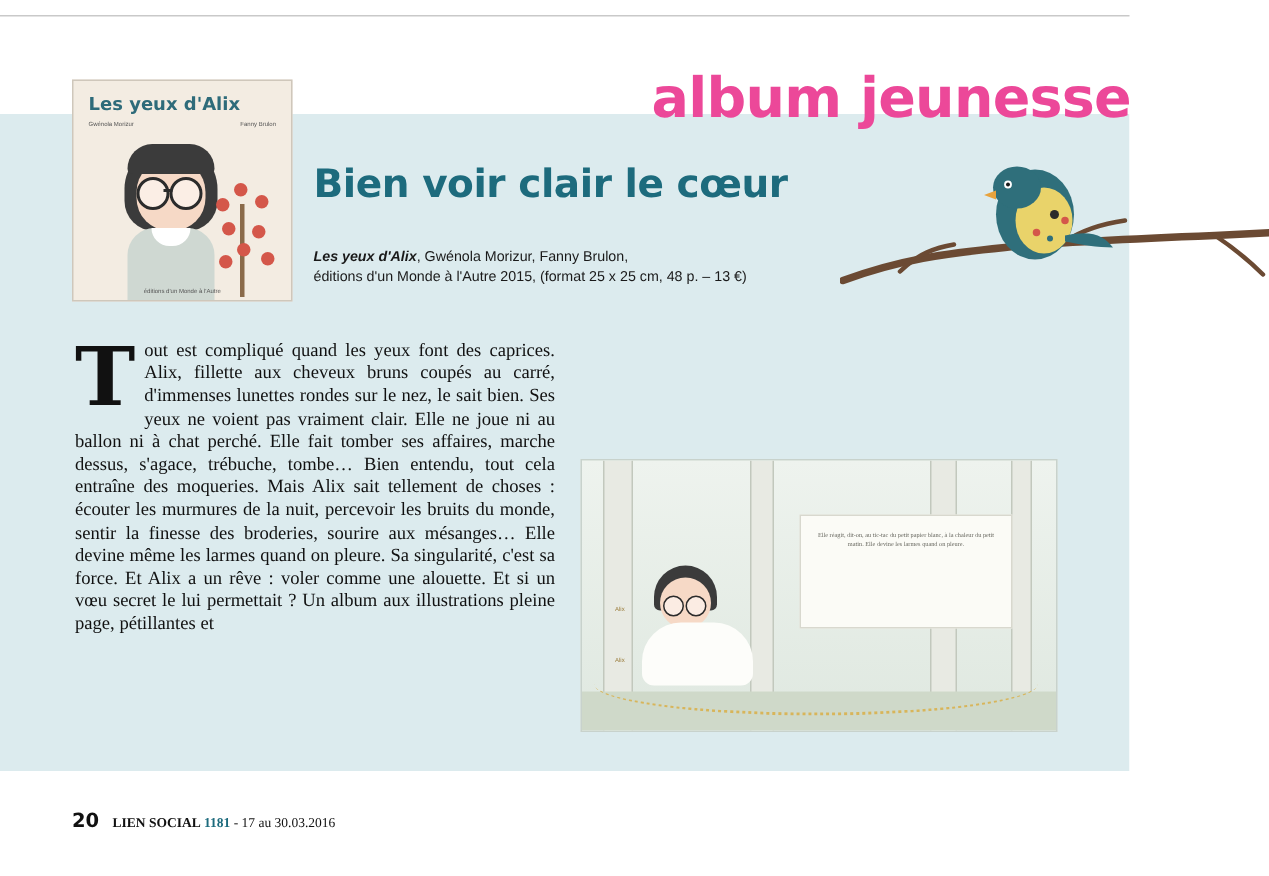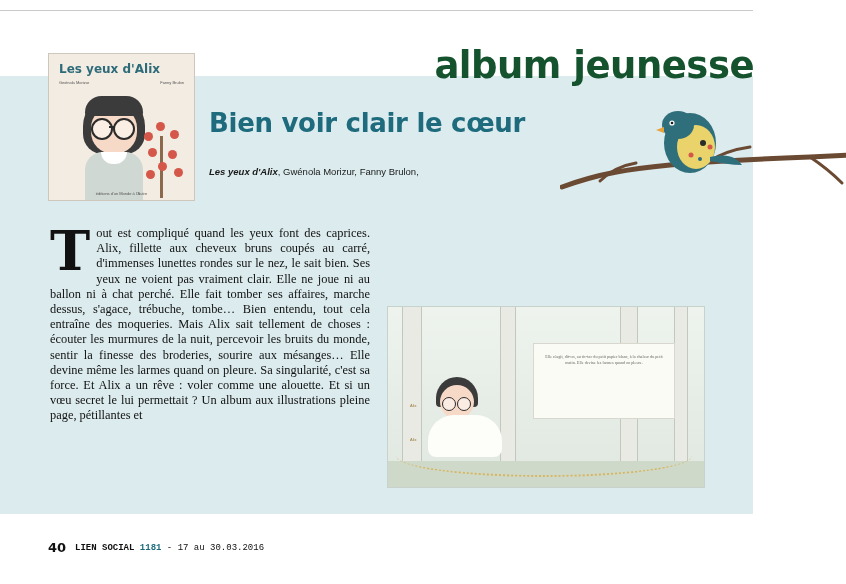--- a/index.html
+++ b/index.html
@@ -71,21 +71,21 @@
     height: 70px;
     background: #ffffff;
   }
 
   .rubric {
     position: absolute;
     right: 92px;
     top: 44px;
     font-size: 37px;
     font-weight: bold;
-    color: #14532d;
+    color: #ec4899;
     letter-spacing: -0.5px;
     white-space: nowrap;
     font-family: "DejaVu Sans", sans-serif;
   }
 
   
   .cover {
     position: absolute;
     left: 48px;
     top: 53px;
@@ -400,21 +400,21 @@
     font-weight: bold;
     color: #111;
     font-family: "DejaVu Sans", sans-serif;
   }
   .footer-line {
     position: absolute;
     left: 75px;
     top: 543px;
     font-size: 9px;
     color: #111;
-    font-family: Liberation Mono, monospace;
+    font-family: Liberation Serif, serif;
   }
   .footer-line .issue { color: #1d6b7d; font-weight: bold; }
   .footer-line .mag { font-weight: bold; }
 </style>
 </head>
 <body>
 
 <div class="page">
 
   <div class="top-white"></div>
@@ -448,20 +448,21 @@
       <div class="leaf" style="left:34px; top:58px;"></div>
       <div class="leaf" style="left:6px;  top:60px;"></div>
     </div>
     <div class="cover-foot">éditions d'un Monde à l'Autre</div>
   </div>
 
   <div class="headline">Bien voir clair le cœur</div>
 
   <div class="credits">
     <span class="ital">Les yeux d'Alix</span><span class="bold">, Gwénola Morizur, Fanny Brulon,</span><br>
+    <span class="bold">éditions d'un Monde à l'Autre 2015, (format 25 x 25 cm, 48 p. – 13 €)</span>
   </div>
 
   <div class="bird-wrap">
     <svg width="290" height="125" viewBox="0 0 290 125">
       <path d="M2 92 C 40 78, 70 74, 110 70 C 150 66, 200 64, 250 62 L 290 60" stroke="#6b4a33" stroke-width="5" fill="none" stroke-linecap="round"></path>
       <path d="M40 86 C 52 74, 64 70, 76 68" stroke="#6b4a33" stroke-width="3" fill="none" stroke-linecap="round"></path>
       <path d="M150 66 C 162 58, 176 54, 190 52" stroke="#6b4a33" stroke-width="3" fill="none" stroke-linecap="round"></path>
       <path d="M250 62 C 262 70, 272 78, 282 88" stroke="#6b4a33" stroke-width="3" fill="none" stroke-linecap="round"></path>
       <ellipse cx="130" cy="48" rx="26" ry="30" fill="#2f6f7b"></ellipse>
       <ellipse cx="136" cy="52" rx="19" ry="22" fill="#e9d36a"></ellipse>
@@ -497,20 +498,20 @@
     <div class="girl-hair"></div>
     <div class="girl-head"></div>
     <div class="girl-glass l"></div>
     <div class="girl-glass r"></div>
     <div class="girl-body"></div>
     <div class="hammock"></div>
     <div class="tag" style="left:22px; top:96px;">Alix</div>
     <div class="tag" style="left:22px; top:130px;">Alix</div>
   </div>
 
-  <div class="folio">40</div>
+  <div class="folio">20</div>
   <div class="footer-line">
     <span class="mag">LIEN SOCIAL</span>
     <span class="issue">1181</span>
     <span>- 17 au 30.03.2016</span>
   </div>
 
 </div>
 
 </body></html>

